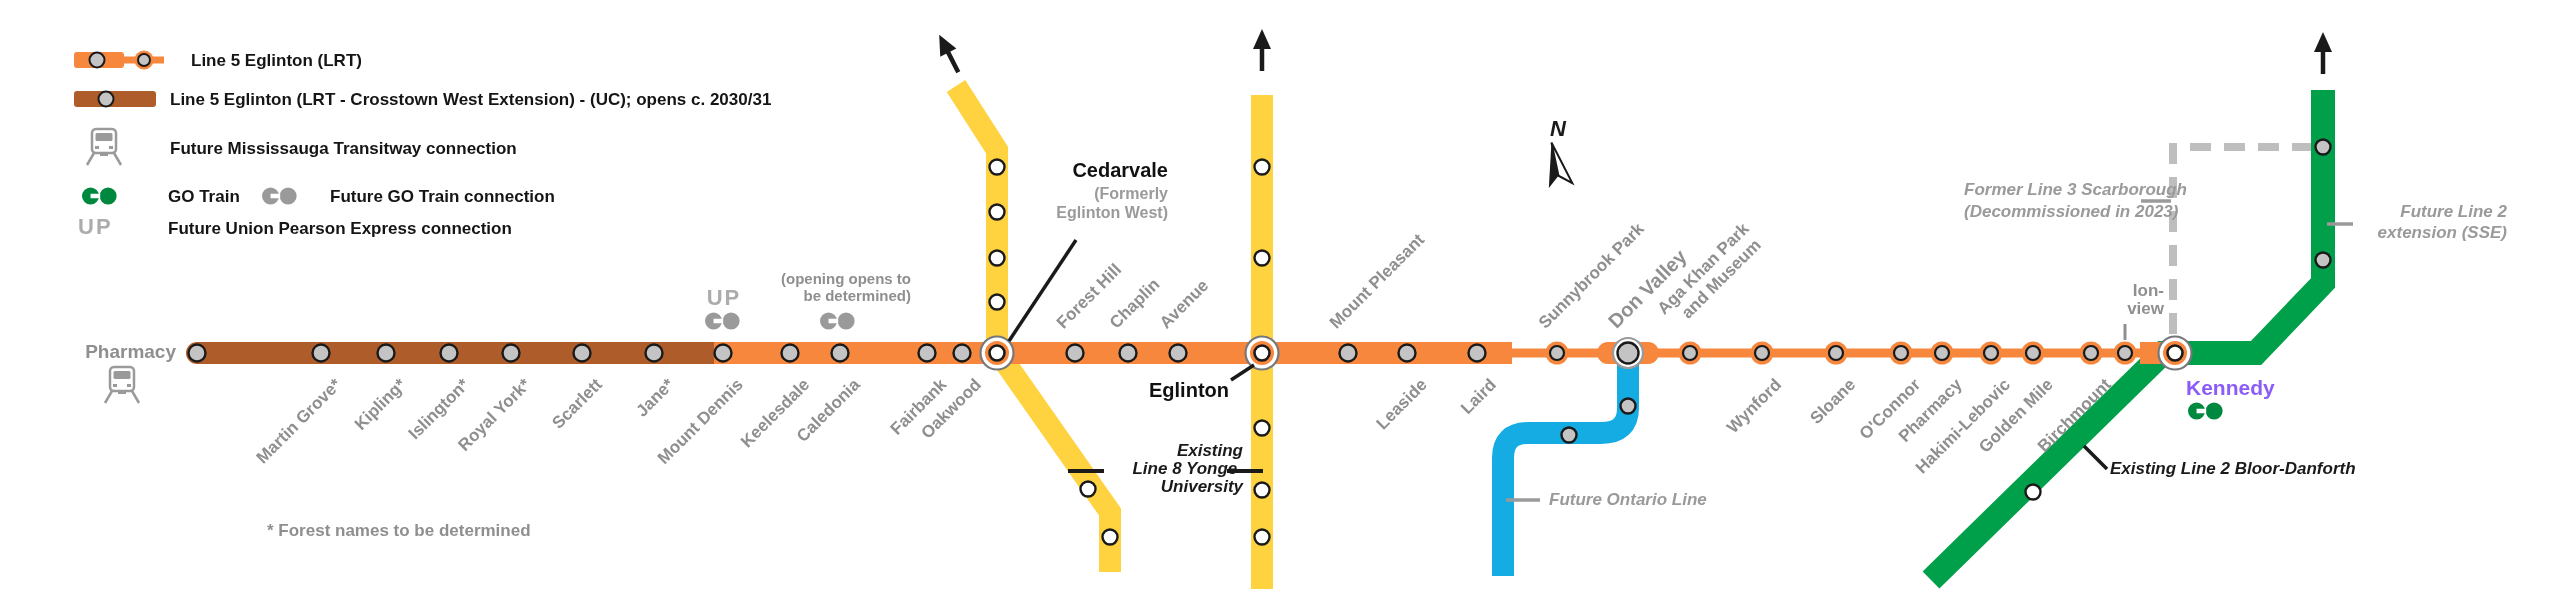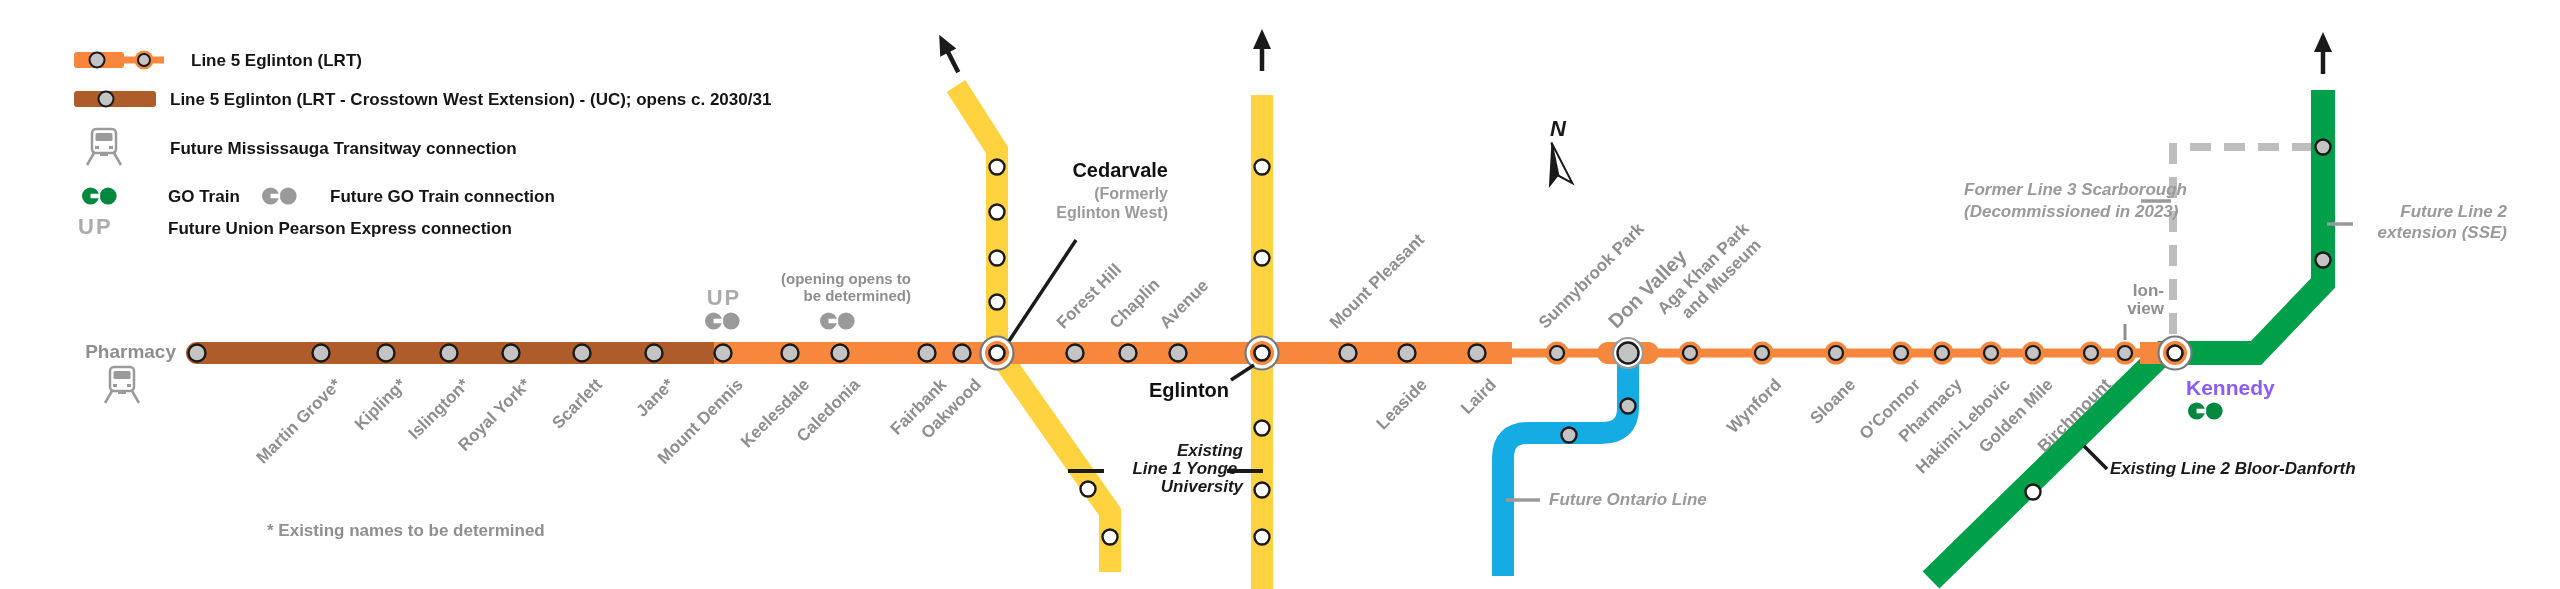--- a/index.html
+++ b/index.html
@@ -301,21 +301,21 @@
   <div class="anno center" style="left:1016px;top:159px;width:152px;">
     <div class="big-black">Cedarvale</div>
     <div class="gray-lbl" style="font-size:16px;line-height:19px;margin-top:2px;">(Formerly</div>
     <div class="gray-lbl" style="font-size:16px;line-height:19px;">Eglinton West)</div>
   </div>
 
   <div class="anno big-black" style="left:1149px;top:379px;">Eglinton</div>
 
   <div class="anno center ital black-lbl" style="left:1088px;top:442px;width:155px;font-size:17px;line-height:18px;">
     <div>Existing</div>
-    <div>Line 1 Yonge-</div>
+    <div>Line 8 Yonge-</div>
     <div>University</div>
   </div>
 
   <div class="anno ital gray-lbl" style="left:1549px;top:490px;font-size:17px;">Future Ontario Line</div>
 
   <svg class="abs" style="left:1516px;top:112px;" width="80" height="85" viewBox="0 0 80 85">
     <text x="42" y="24" font-size="22" font-style="italic" font-weight="bold" fill="#1A1A1A" text-anchor="middle" font-family="Liberation Sans, sans-serif">N</text>
     <g transform="rotate(-12 40 52)">
       <polygon points="40,30 28,74 40,64" fill="#1A1A1A"></polygon>
       <polygon points="40,30 52,74 40,64" fill="#fff" stroke="#1A1A1A" stroke-width="2"></polygon>
@@ -340,14 +340,14 @@
         <circle cx="29" cy="10" r="9.5" fill="#00883E"></circle>
         <rect x="9.5" y="7.5" width="10" height="5" fill="#fff"></rect>
         <rect x="18.8" y="0" width="1.4" height="20" fill="#fff"></rect>
       </svg></div>
 
   <div class="anno center lite-gray" style="left:2086px;top:282px;width:78px;font-size:17px;line-height:18px;">
     <div>Ion-</div>
     <div>view</div>
   </div>
 
-  <div class="anno lite-gray" style="left:267px;top:521px;font-size:17px;">* Existing names to be determined</div>
+  <div class="anno lite-gray" style="left:267px;top:521px;font-size:17px;">* Forest names to be determined</div>
 </div>
 
 </body></html>

